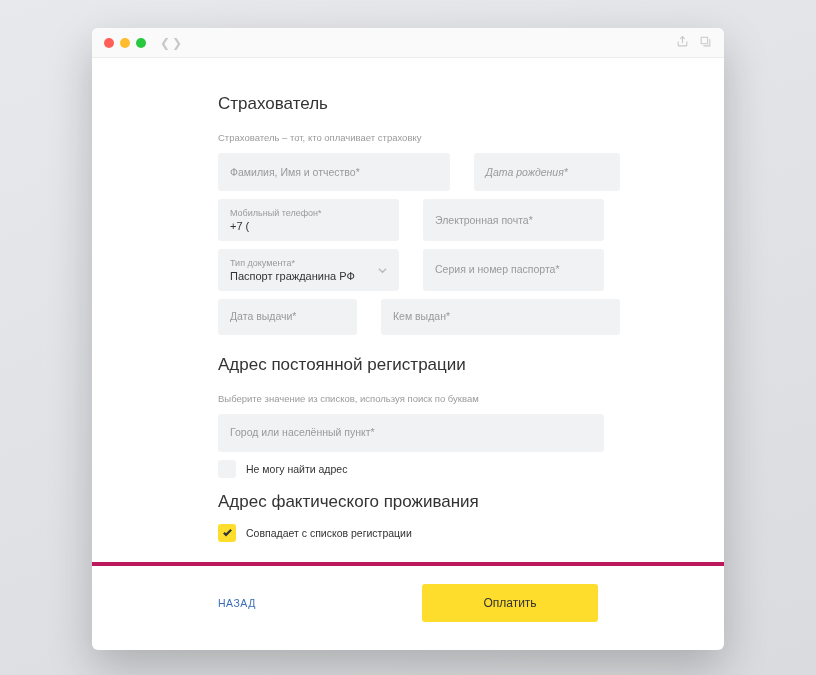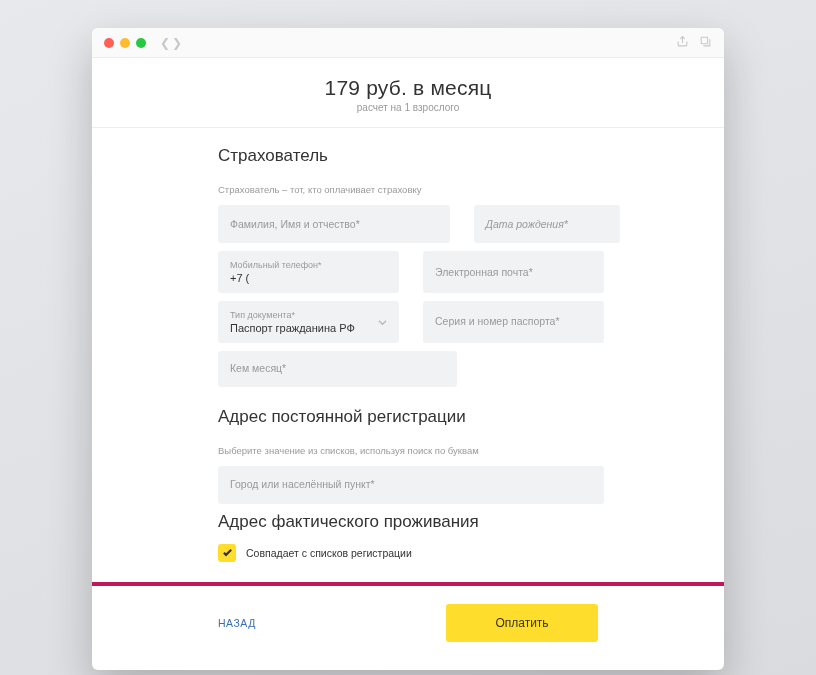--- a/index.html
+++ b/index.html
@@ -30,21 +30,21 @@
 .field.placeholder .lbl{font-size:10.5px;color:#9a9a9a;}
 .field .chev{position:absolute;right:12px;top:50%;transform:translateY(-50%);color:#b8b8b8;}
 .field .chev svg{width:9px;height:9px;}
 .checkrow{display:flex;align-items:center;gap:10px;margin:6px 0 14px;}
 .chk{width:18px;height:18px;border-radius:3px;background:#f1f2f4;display:flex;align-items:center;justify-content:center;flex-shrink:0;}
 .chk.on{background:#ffdd2d;}
 .chk svg{width:11px;height:11px;stroke:#333;stroke-width:2.4;fill:none;}
 .chklabel{font-size:10.5px;color:#333;}
 .footer{border-top:4px solid #be185d;padding:18px 126px 28px;display:flex;align-items:center;justify-content:space-between;}
 .back{font-size:10.5px;letter-spacing:.5px;color:#3a6fb5;cursor:pointer;}
-.pay{background:#ffdd2d;color:#333;font-size:12px;border:none;border-radius:3px;padding:12px 0;width:152px;cursor:pointer;}
+.pay{background:#ffdd2d;color:#333;font-size:12px;border:none;border-radius:3px;padding:12px 0;width:176px;cursor:pointer;}
 .row .w60{flex:0 0 60%;}
 .row .w40{flex:0 0 calc(40% - 8px);font-style:italic;}
 .row .w36{flex:0 0 36%;}
 .row .w64{flex:0 0 calc(64% - 8px);}
 </style>
 </head>
 <body>
 
 <div class="window">
   <div class="titlebar">
@@ -62,24 +62,20 @@
             <path d="M4 12v7a1 1 0 001 1h14a1 1 0 001-1v-7M12 3v12M8 7l4-4 4 4"></path>
           </svg></span>
       <span><svg viewBox="0 0 24 24" fill="none" stroke="currentColor" stroke-width="2">
             <rect x="4" y="4" width="12" height="12" rx="1"></rect>
             <path d="M8 20h12V8"></path>
           </svg></span>
     </div>
   </div>
 
   <div class="content">
-    <div class="price-head">
-      <h1>179 руб. в месяц</h1>
-      <div class="sub">расчет на 1 взрослого</div>
-    </div>
 
     <div class="form">
       <div class="sect-title">Страхователь</div>
       <div class="sect-sub">Страхователь – тот, кто оплачивает страховку</div>
 
       <div class="row">
         <div class="field placeholder w60">
           <span class="lbl">Фамилия, Имя и отчество*</span>
         </div>
         <div class="field placeholder w40">
@@ -104,34 +100,41 @@
           <span class="chev"><svg viewBox="0 0 10 10">
                 <path d="M1 3l4 4 4-4" fill="none" stroke="currentColor" stroke-width="1.4"></path>
               </svg></span>
         </div>
         <div class="field placeholder">
           <span class="lbl">Серия и номер паспорта*</span>
         </div>
       </div>
 
       <div class="row">
+        <div class="field placeholder sm w36">
+          <span class="lbl">Дата выдачи*</span>
+        </div>
         <div class="field placeholder sm w64">
-          <span class="lbl">Кем месяц*</span>
+          <span class="lbl">Кем выдан*</span>
         </div>
       </div>
 
       <div class="sect-title" style="margin-top:20px">Адрес постоянной регистрации</div>
       <div class="sect-sub">Выберите значение из списков, используя поиск по буквам</div>
 
       <div class="row">
         <div class="field placeholder">
           <span class="lbl">Город или населённый пункт*</span>
         </div>
       </div>
 
+      <div class="checkrow">
+        <div class="chk"></div>
+        <span class="chklabel">Не могу найти адрес</span>
+      </div>
 
       <div class="sect-title" style="margin-top:4px;margin-bottom:12px">Адрес фактического проживания</div>
 
       <div class="checkrow" style="margin-bottom:20px">
         <div class="chk on">
           <svg viewBox="0 0 12 12">
               <path d="M2 6.2l2.4 2.4L10 3"></path>
             </svg>
         </div>
         <span class="chklabel">Совпадает с списков регистрации</span>

